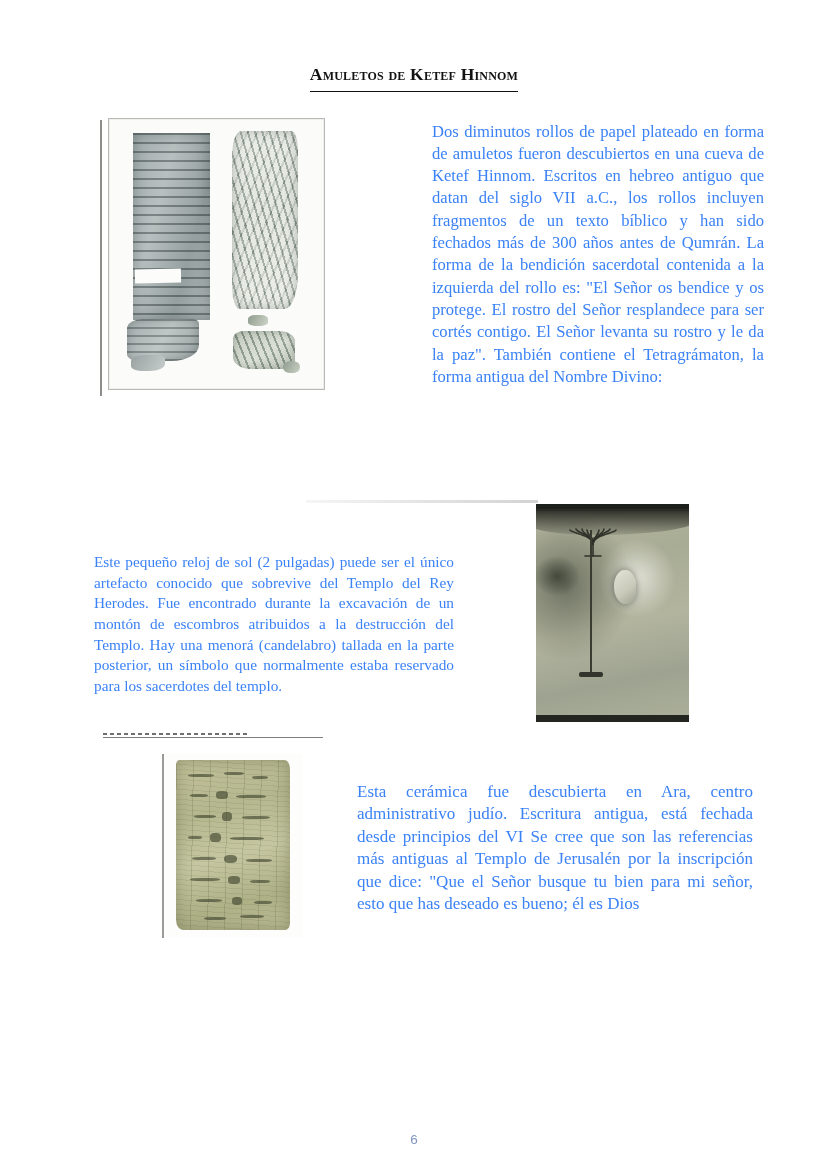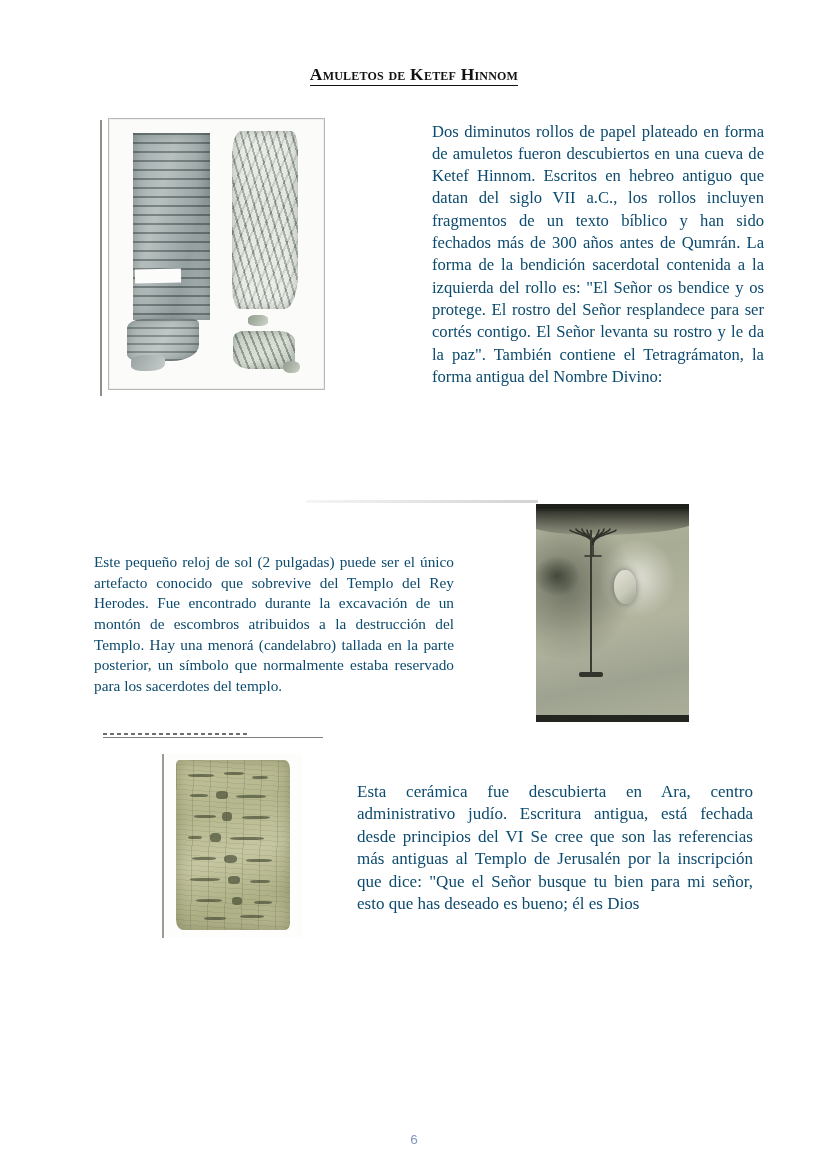--- a/index.html
+++ b/index.html
@@ -27,33 +27,33 @@
     text-align: center;
     font-family: "Liberation Serif", "DejaVu Serif", serif;
     font-weight: bold;
     font-variant: small-caps;
     font-size: 17.5px;
     letter-spacing: 0.2px;
     color: #121212;
   }
   .section-heading span.hd-inner {
     border-bottom: 1.6px solid #111;
-    padding-bottom: 1px;
+    padding-bottom: 7px;
   }
   #heading-amuletos { top: 64px; }
   #heading-herodes  { top: 443px; }
 
   
   .body-text {
     position: absolute;
     text-align: justify;
     text-justify: inter-word;
     font-size: 16.6px;
     line-height: 22.3px;
-    color: #0c4a6e;
+    color: #3b82f6;
     hyphens: none;
   }
 
   #para-amuletos {
     left: 432px;
     top: 104px;
     width: 332px;
   }
   #para-herodes {
     left: 94px;

